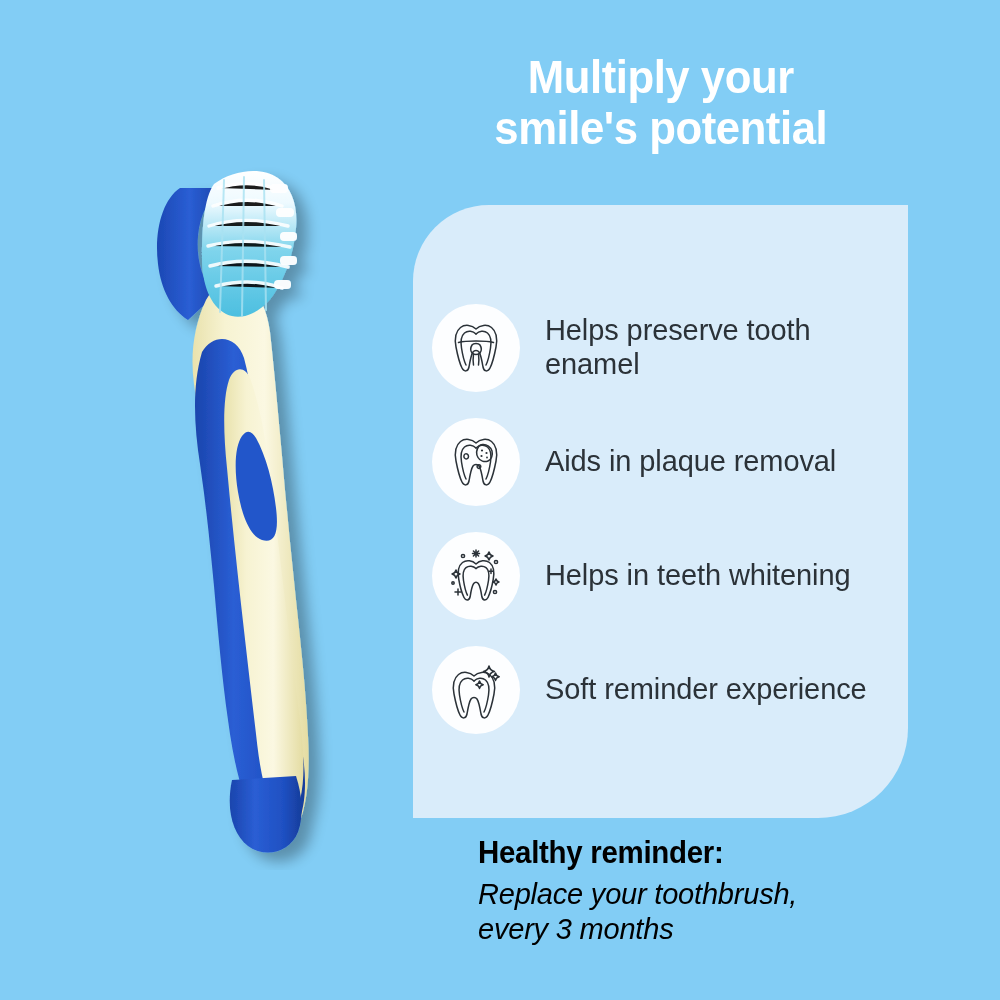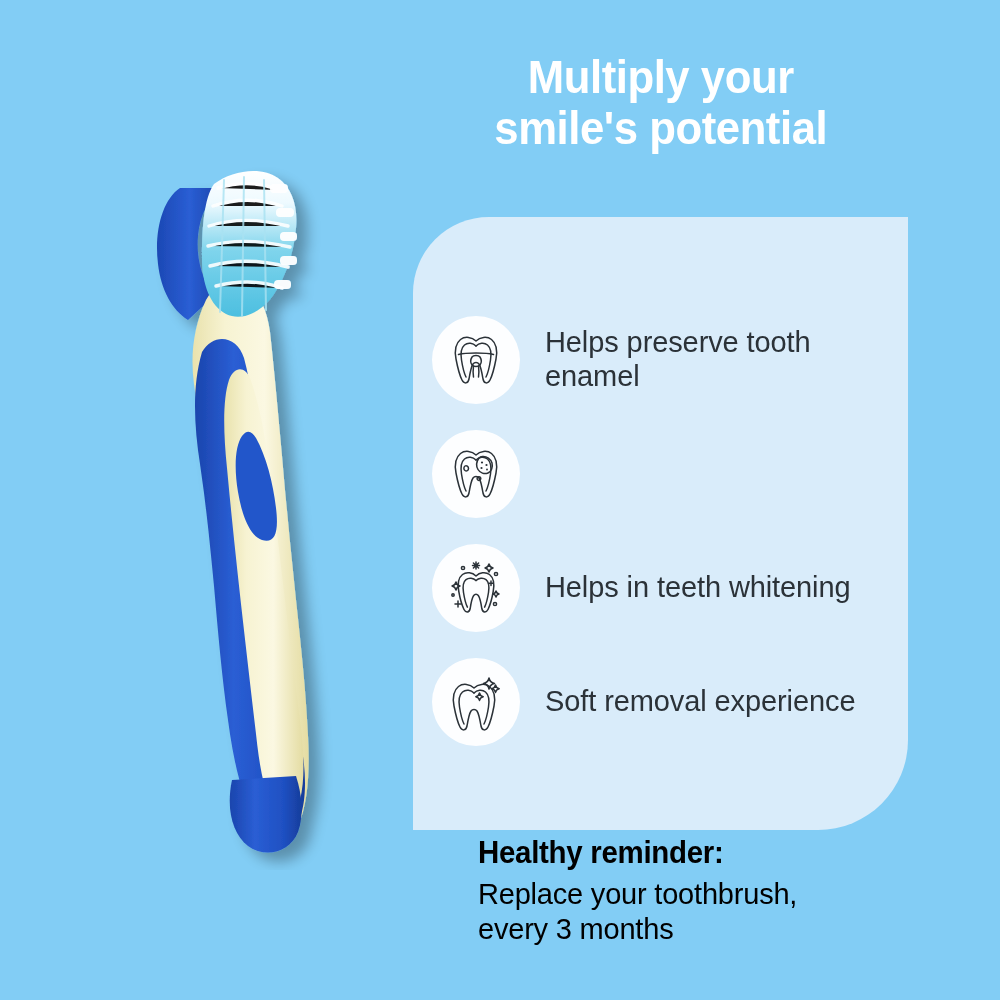--- a/index.html
+++ b/index.html
@@ -38,21 +38,20 @@
 
   
   .panel {
     position: absolute;
     left: 413px;
     top: 205px;
     width: 495px;
     height: 613px;
     background: #d9ecfa;
     border-radius: 76px 0 90px 0;
-    margin-top: 12px;
   }
 
   .feature-list {
     position: absolute;
     left: 0;
     top: 0;
     width: 100%;
   }
   .feature-row {
     position: absolute;
@@ -103,21 +102,21 @@
     line-height: 1.1;
     transform: scaleX(0.95);
     transform-origin: 0 0;
   }
   .footer-body {
     margin-top: 7px;
     font-size: 29px;
     line-height: 1.2;
     letter-spacing: -0.2px;
   }
-  .footer-body .fb-line { display: block; }
+  .footer-body .fb-line { display: block; font-style: italic; }
 
   
   .brush {
     position: absolute;
     left: 110px;
     top: 140px;
     width: 280px;
     height: 730px;
   }
   .brush svg { display: block; }
@@ -306,20 +305,21 @@
             <circle cx="36" cy="18.5" r="1.1" fill="#2b3238" stroke="none"></circle>
             <circle cx="40.5" cy="21" r="1.1" fill="#2b3238" stroke="none"></circle>
             <circle cx="35.5" cy="24" r="1.1" fill="#2b3238" stroke="none"></circle>
             <circle cx="41" cy="25.5" r="0.9" fill="#2b3238" stroke="none"></circle>
             <path d="M19 22 C17.5 23 17.5 25.5 19 26.5 C20.5 27.5 22.5 26.5 22.5 24.5
                      C22.5 22.5 20.5 21 19 22 Z"></path>
             <path d="M32 33 C30.8 33.7 30.8 35.5 32 36.2 C33.2 36.9 34.8 36 34.8 34.6
                      C34.8 33.2 33.2 32.3 32 33 Z"></path>
           </svg>
         </span>
+        <span class="feature-text">Aids in plaque removal</span>
       </div>
 
       <div class="feature-row r2">
         <span class="icon-circle">
           <svg width="62" height="62" viewBox="0 0 62 62" fill="none" stroke="#2b3238" stroke-width="1.5" stroke-linecap="round" stroke-linejoin="round">
             <path d="M31 19 C27.5 15.5 21.5 14.5 17.5 17.5 C13 21 12.5 27.5 13.8 34.5
                      C15 41.5 16.8 48 19 52.5 C20.8 56 24.2 56 25.2 51.5
                      C26 46 27 41 28.7 38.5 C30 36.7 32 36.7 33.3 38.5
                      C35 41 36 46 36.8 51.5 C37.8 56 41.2 56 43 52.5
                      C45.2 48 47 41.5 48.2 34.5 C49.5 27.5 49 21 44.5 17.5
@@ -363,21 +363,21 @@
             <path d="M28 21 C31 18 36 17 39.5 20 C43 23 43.5 28.5 42.5 35
                      C41.5 41.5 40 48 38 52"></path>
             <path d="M43 6 C43.6 9 45.5 10.9 48.5 11.5 C45.5 12.1 43.6 14 43 17
                      C42.4 14 40.5 12.1 37.5 11.5 C40.5 10.9 42.4 9 43 6 Z"></path>
             <path d="M49.5 13 C49.9 15 51.2 16.3 53.2 16.7 C51.2 17.1 49.9 18.4 49.5 20.4
                      C49.1 18.4 47.8 17.1 45.8 16.7 C47.8 16.3 49.1 15 49.5 13 Z"></path>
             <path d="M33.5 21 C33.9 23 35.2 24.3 37.2 24.7 C35.2 25.1 33.9 26.4 33.5 28.4
                      C33.1 26.4 31.8 25.1 29.8 24.7 C31.8 24.3 33.1 23 33.5 21 Z"></path>
           </svg>
         </span>
-        <span class="feature-text">Soft removal experience</span>
+        <span class="feature-text">Soft reminder experience</span>
       </div>
 
     </div>
   </div>
 
   <div class="footer">
     <div class="footer-title">Healthy reminder:</div>
     <div class="footer-body">
       <span class="fb-line">Replace your toothbrush,</span>
       <span class="fb-line">every 3 months</span>

